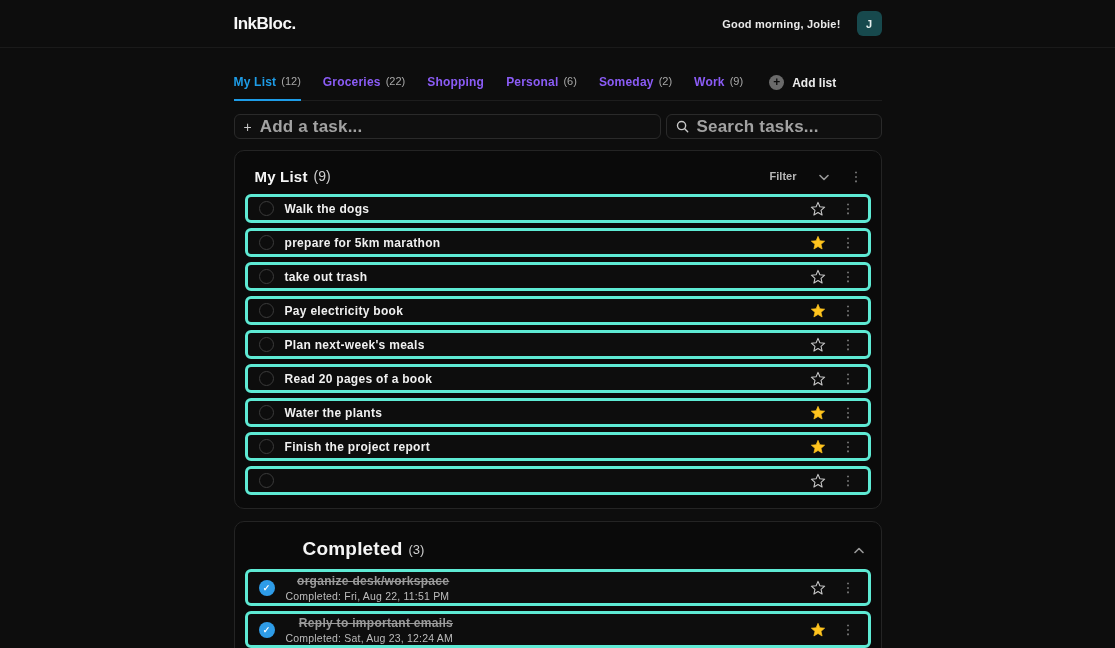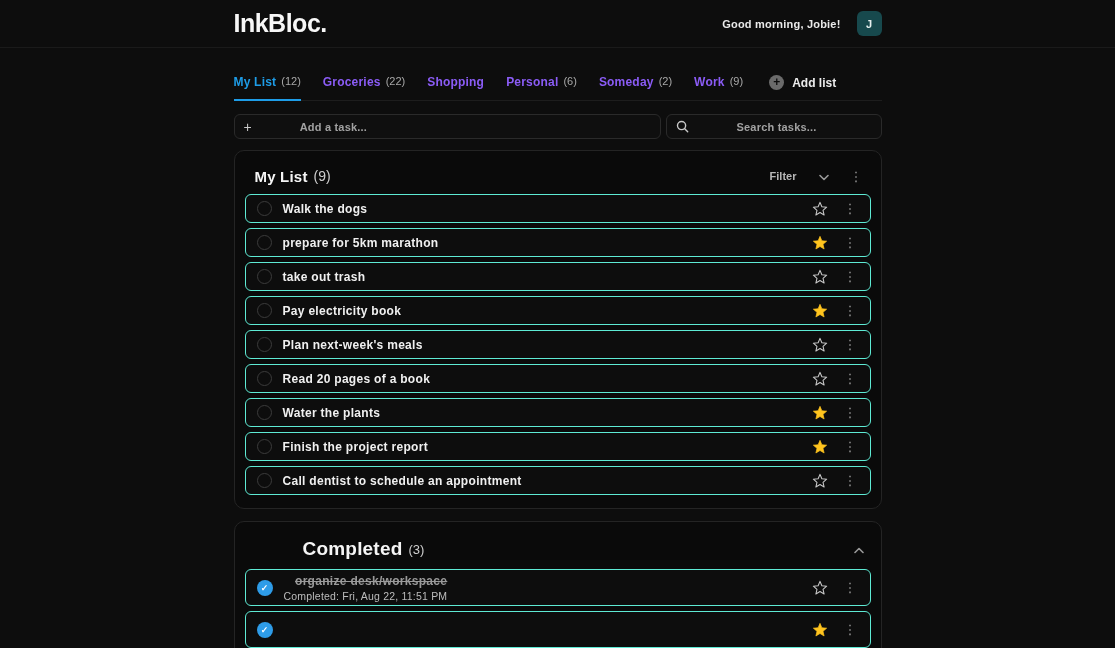--- a/index.html
+++ b/index.html
@@ -8,21 +8,21 @@
     background:#0d0d0d;
     font-family:"Liberation Sans", sans-serif;
     color:#f0f0f0;
     overflow:hidden;
   }
   .container { width:648px; margin:0 auto; }
 
   
   .app-header { border-bottom:1px solid #1a1a1a; height:48px; }
   .app-header .container { display:flex; align-items:center; justify-content:space-between; height:100%; }
-  .logo { font-size:25px; font-weight:700; letter-spacing:-0.5px; color:#f7f7f7; }
+  .logo { font-size:17px; font-weight:700; letter-spacing:-0.5px; color:#f7f7f7; }
   .header-right { display:flex; align-items:center; gap:16px; }
   .greeting { font-size:11px; font-weight:600; color:#eaeaea; letter-spacing:0.2px; }
   .avatar {
     width:25px; height:25px; border-radius:6px; background:#17494d;
     color:#e6efee; font-size:11px; font-weight:700;
     display:flex; align-items:center; justify-content:center; cursor:pointer;
   }
 
   
   .tab-bar { margin-top:27px; display:flex; align-items:center; border-bottom:1px solid #1d1d1d; }
@@ -42,22 +42,22 @@
   
   .inputs-row { margin-top:13px; display:flex; gap:5px; }
   .input-box {
     display:flex; align-items:center; gap:8px; height:25px;
     background:#0f0f0f; border:1px solid #2a2a2a; border-radius:6px; padding:0 9px;
   }
   .input-box.add-task { flex:1; }
   .input-box.search { width:216px; }
   .input-box input {
     background:transparent; border:none; outline:none; color:#e8e8e8;
-    font-family:"Liberation Sans", sans-serif; font-size:11px; font-weight:600;
-    width:100%; letter-spacing:0.2px;margin-left:40px;
+    font-family:"Liberation Sans", sans-serif; font-size:17px; font-weight:600;
+    width:100%; letter-spacing:0.2px;
   }
   .input-box input::placeholder { color:#a2a2a2; opacity:1; }
   .plus-glyph { color:#c9c9c9; font-size:14px; font-weight:400; line-height:1; }
   .search-glyph { display:flex; }
 
   
   .panel {
     margin-top:11px; background:#0a0a0a;
     border:1px solid #242424; border-radius:10px;
     padding:11px 10px 13px 10px;
@@ -69,21 +69,21 @@
   .filter-btn { display:flex; align-items:center; gap:22px; cursor:pointer; }
   .filter-label { font-size:11px; font-weight:600; color:#b8b8b8; }
   .kebab { color:#9a9a9a; font-size:13px; line-height:1; cursor:pointer; padding:0 3px; }
   .chev { stroke:#9a9a9a; stroke-width:1.6; fill:none; stroke-linecap:round; stroke-linejoin:round; }
   .collapse-btn { cursor:pointer; display:flex; padding:2px; }
 
   
   .task-list { display:flex; flex-direction:column; gap:5px; }
   .task-row {
     display:flex; align-items:center; height:29px;
-    background:#0d0d0d; border:1px solid #5eead4; border-radius:6px;
+    background:#0d0d0d; border:3px solid #5eead4; border-radius:6px;
     padding:0 10px 0 11px;
   }
   .check-circle {
     width:15px; height:15px; min-width:15px; border-radius:50%;
     border:1.5px solid #3b3b3b; margin-right:11px; cursor:pointer;
   }
   .check-circle.checked {
     border:none; background:#2e9ce8; color:#fff; font-size:9px; font-weight:700;
     display:flex; align-items:center; justify-content:center;
     width:16px; height:16px; min-width:16px;
@@ -298,21 +298,20 @@
         <svg class="star-filled" width="16" height="16" viewBox="0 0 24 24">
                 <path d="M12 17.27L18.18 21l-1.64-7.03L22 9.24l-7.19-.61L12 2 9.19 8.63 2 9.24l5.46 4.73L5.82 21z"></path>
               </svg>
       </span>
       <span class="kebab">⋮</span>
     </span>
   </div>
 
   <div class="task-row">
     <span class="check-circle"></span>
-    <span class="task-title">Call dentist to schedule an appointment</span>
     <span class="row-actions">
       <span class="star-btn">
         <svg class="star-outline" width="16" height="16" viewBox="0 0 24 24">
                 <path d="M12 17.27L18.18 21l-1.64-7.03L22 9.24l-7.19-.61L12 2 9.19 8.63 2 9.24l5.46 4.73L5.82 21z"></path>
               </svg>
 
       </span>
       <span class="kebab">⋮</span>
     </span>
   </div>
@@ -346,20 +345,24 @@
                 <path d="M12 17.27L18.18 21l-1.64-7.03L22 9.24l-7.19-.61L12 2 9.19 8.63 2 9.24l5.46 4.73L5.82 21z"></path>
               </svg>
 
       </span>
       <span class="kebab">⋮</span>
     </span>
   </div>
 
   <div class="task-row completed starred">
     <span class="check-circle checked">✓</span>
+    <span class="completed-text">
+      <span class="completed-title">Reply to important emails</span>
+      <span class="completed-sub">Completed: Sat, Aug 23, 12:24 AM</span>
+    </span>
     <span class="row-actions">
       <span class="star-btn">
 
         <svg class="star-filled" width="16" height="16" viewBox="0 0 24 24">
                 <path d="M12 17.27L18.18 21l-1.64-7.03L22 9.24l-7.19-.61L12 2 9.19 8.63 2 9.24l5.46 4.73L5.82 21z"></path>
               </svg>
       </span>
       <span class="kebab">⋮</span>
     </span>
   </div>

